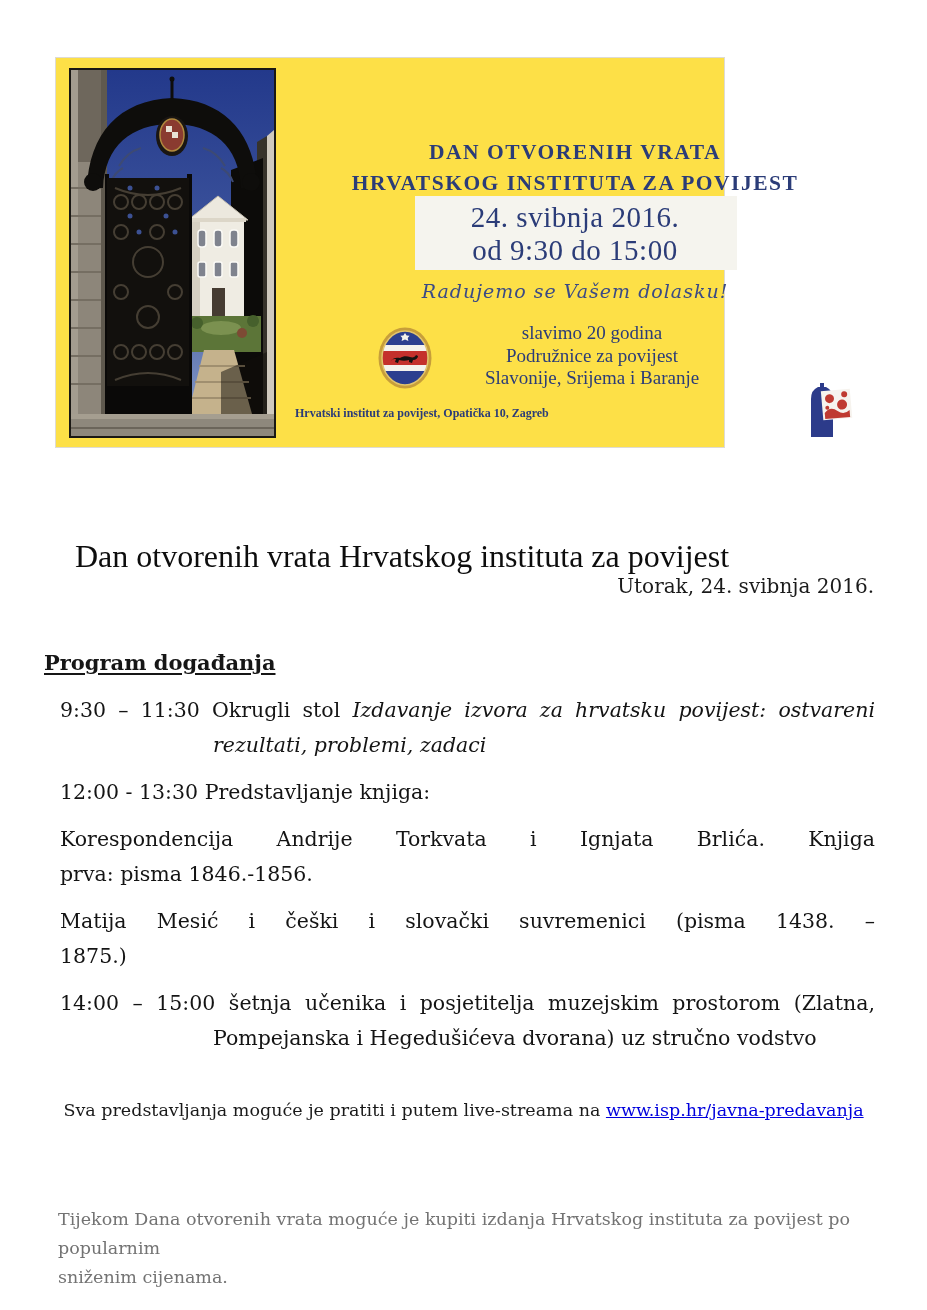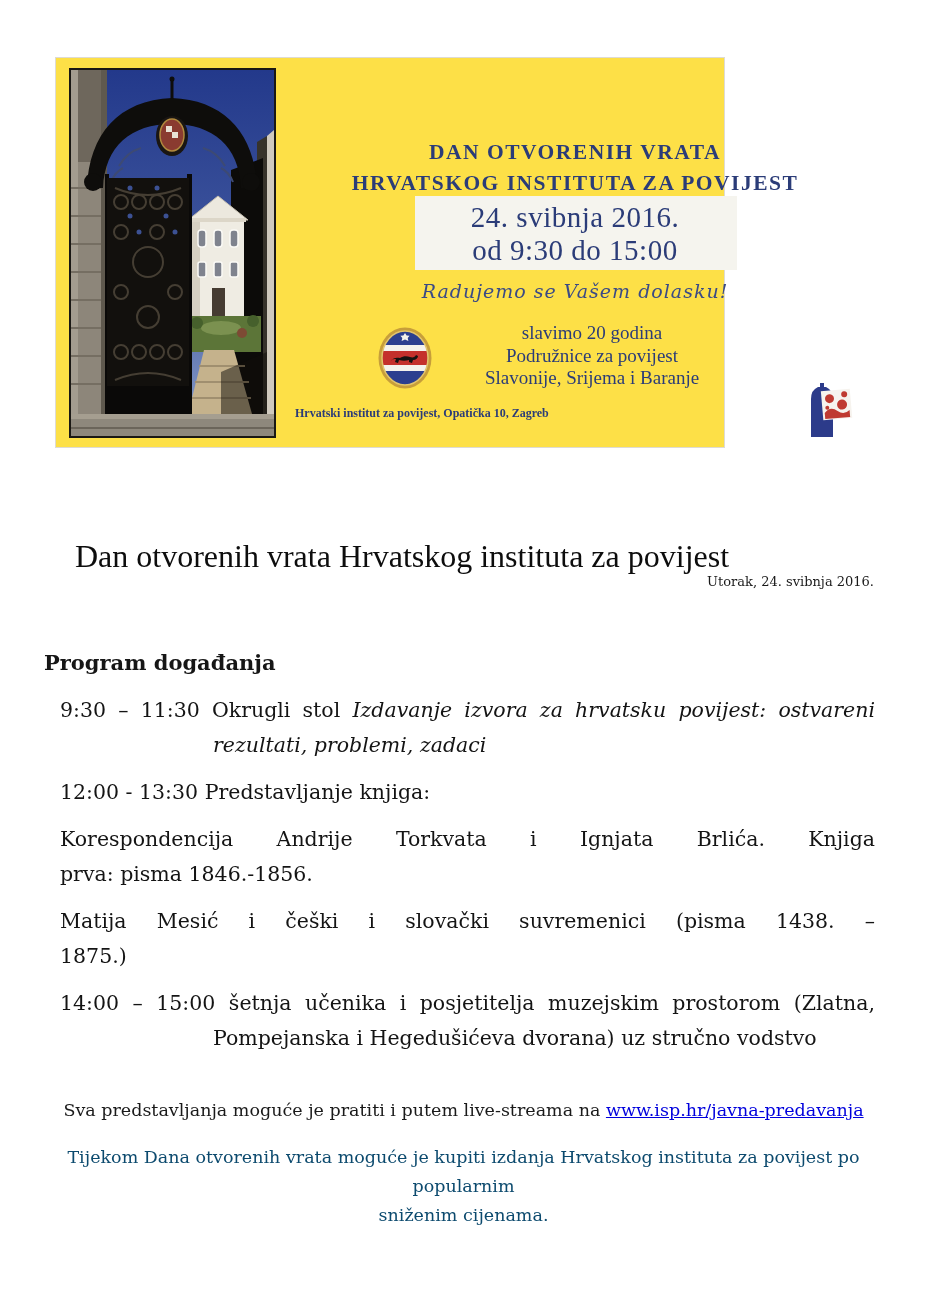--- a/index.html
+++ b/index.html
@@ -26,37 +26,37 @@
   .anniv-logo{left:323px;top:270px;width:54px;height:62px;}
   .anniv-text{left:337px;top:265px;width:400px;text-align:center;
     font-family:"Liberation Serif",serif;font-size:19px;line-height:22.5px;color:#2b3c78;}
   .banner-address{left:240px;top:349px;width:600px;
     font-family:"Liberation Serif",serif;font-weight:bold;font-size:12px;color:#2b3c78;}
   .inst-logo{left:753px;top:326px;width:46px;height:54px;}
 
   
   .doc-heading{left:75px;top:517px;width:800px;
     font-family:"Liberation Serif",serif;font-weight:normal;font-size:32px;color:#0d0d0d;}
-  .doc-date{right:53px;top:574px;font-size:13px;color:#1a1a1a;}
+  .doc-date{right:53px;top:574px;font-size:20px;color:#1a1a1a;}
   .program-heading{left:44px;top:650px;font-weight:bold;font-size:21px;
-    text-decoration-thickness:2px;text-underline-offset:3px;}
+    text-decoration:underline;text-decoration-thickness:2px;text-underline-offset:3px;}
 
   .schedule{left:44px;top:693px;width:831px;font-size:20.5px;line-height:35px;color:#141414;}
   .schedule .item{margin:0 0 12px 16px;}
   .line{display:block;}
   .just{text-align:justify;text-align-last:justify;}
   .indent{margin-left:153px;}
   .book{}
   i{font-style:italic;}
 
   
   .stream-line{left:0;top:1100px;width:927px;text-align:center;font-size:17.5px;color:#1a1a1a;}
   .stream-line a{color:#0000dd;text-decoration:underline;}
-  .sale-note{left:58px;top:1143px;width:811px;text-align:center;font-size:17.5px;
-    line-height:29px;color:#0c4a6e;}
+  .sale-note{left:58px;top:1205px;width:811px;text-align:left;font-size:17.5px;
+    line-height:29px;color:#737373;}
 </style>
 </head>
 <body>
 
 <div class="abs banner">
 
   <div class="abs light-patch"></div>
 
   <div class="abs photo-frame">
     <svg viewBox="0 0 203 366" preserveAspectRatio="none">

